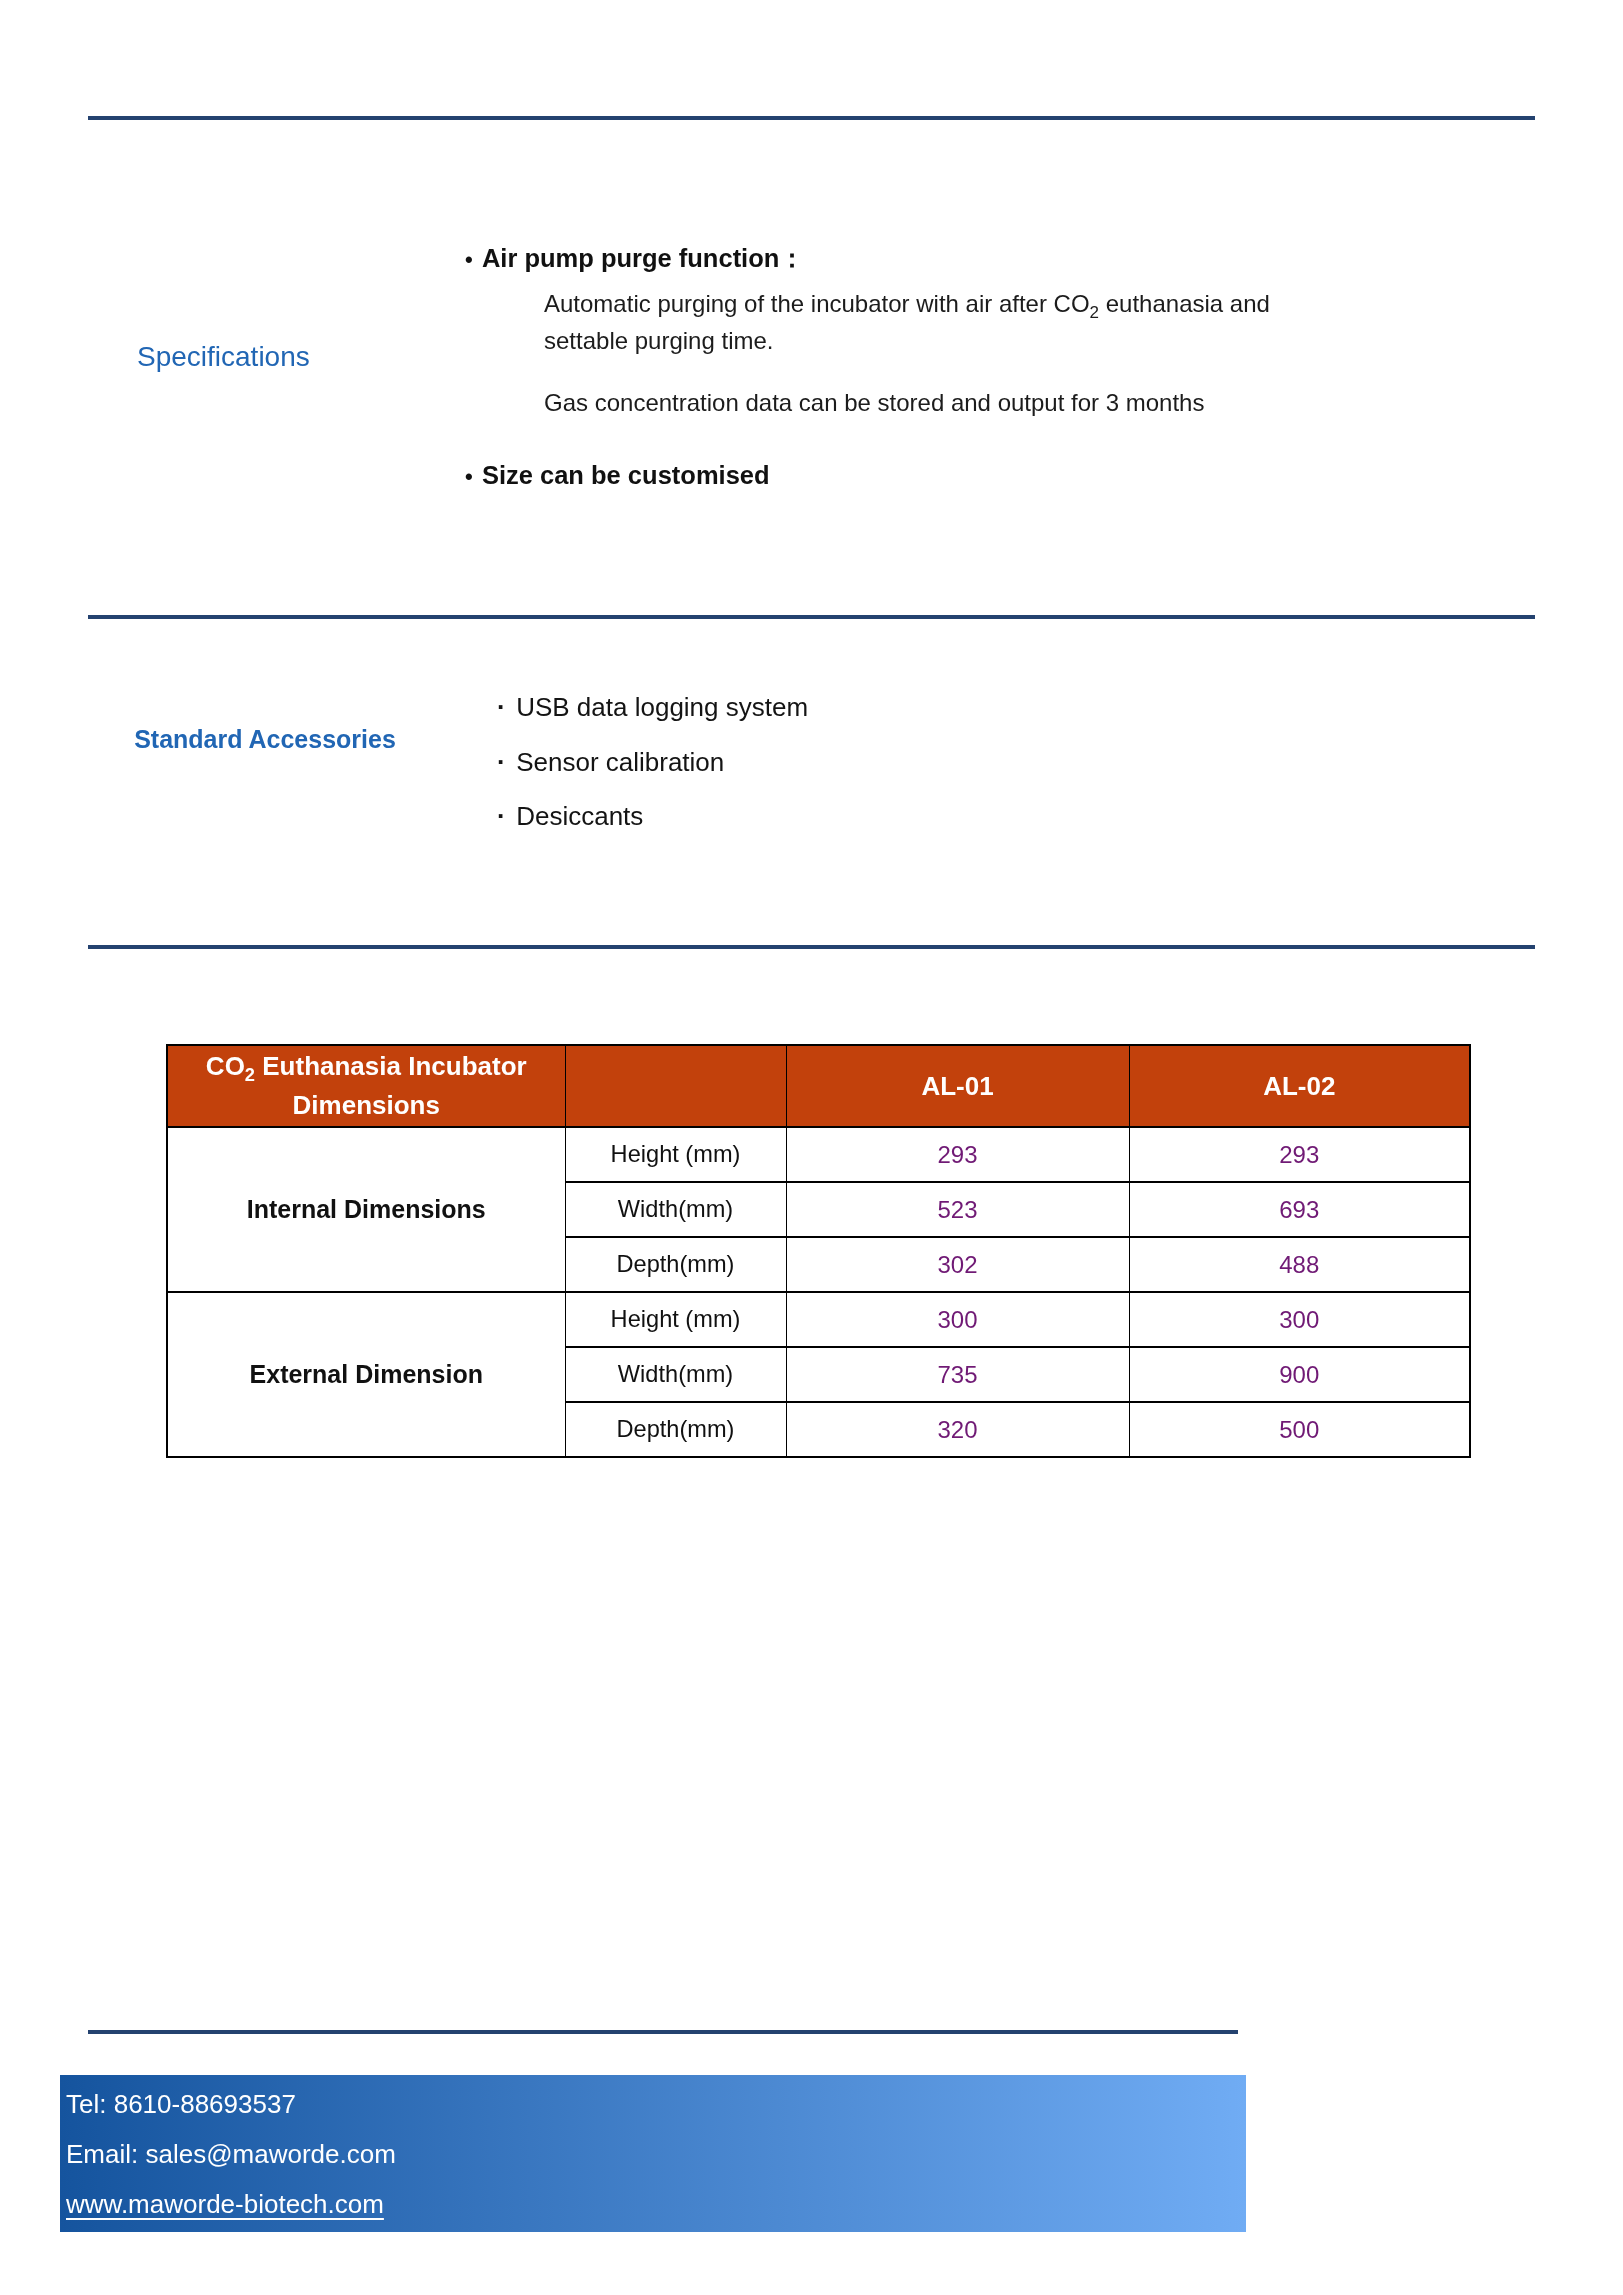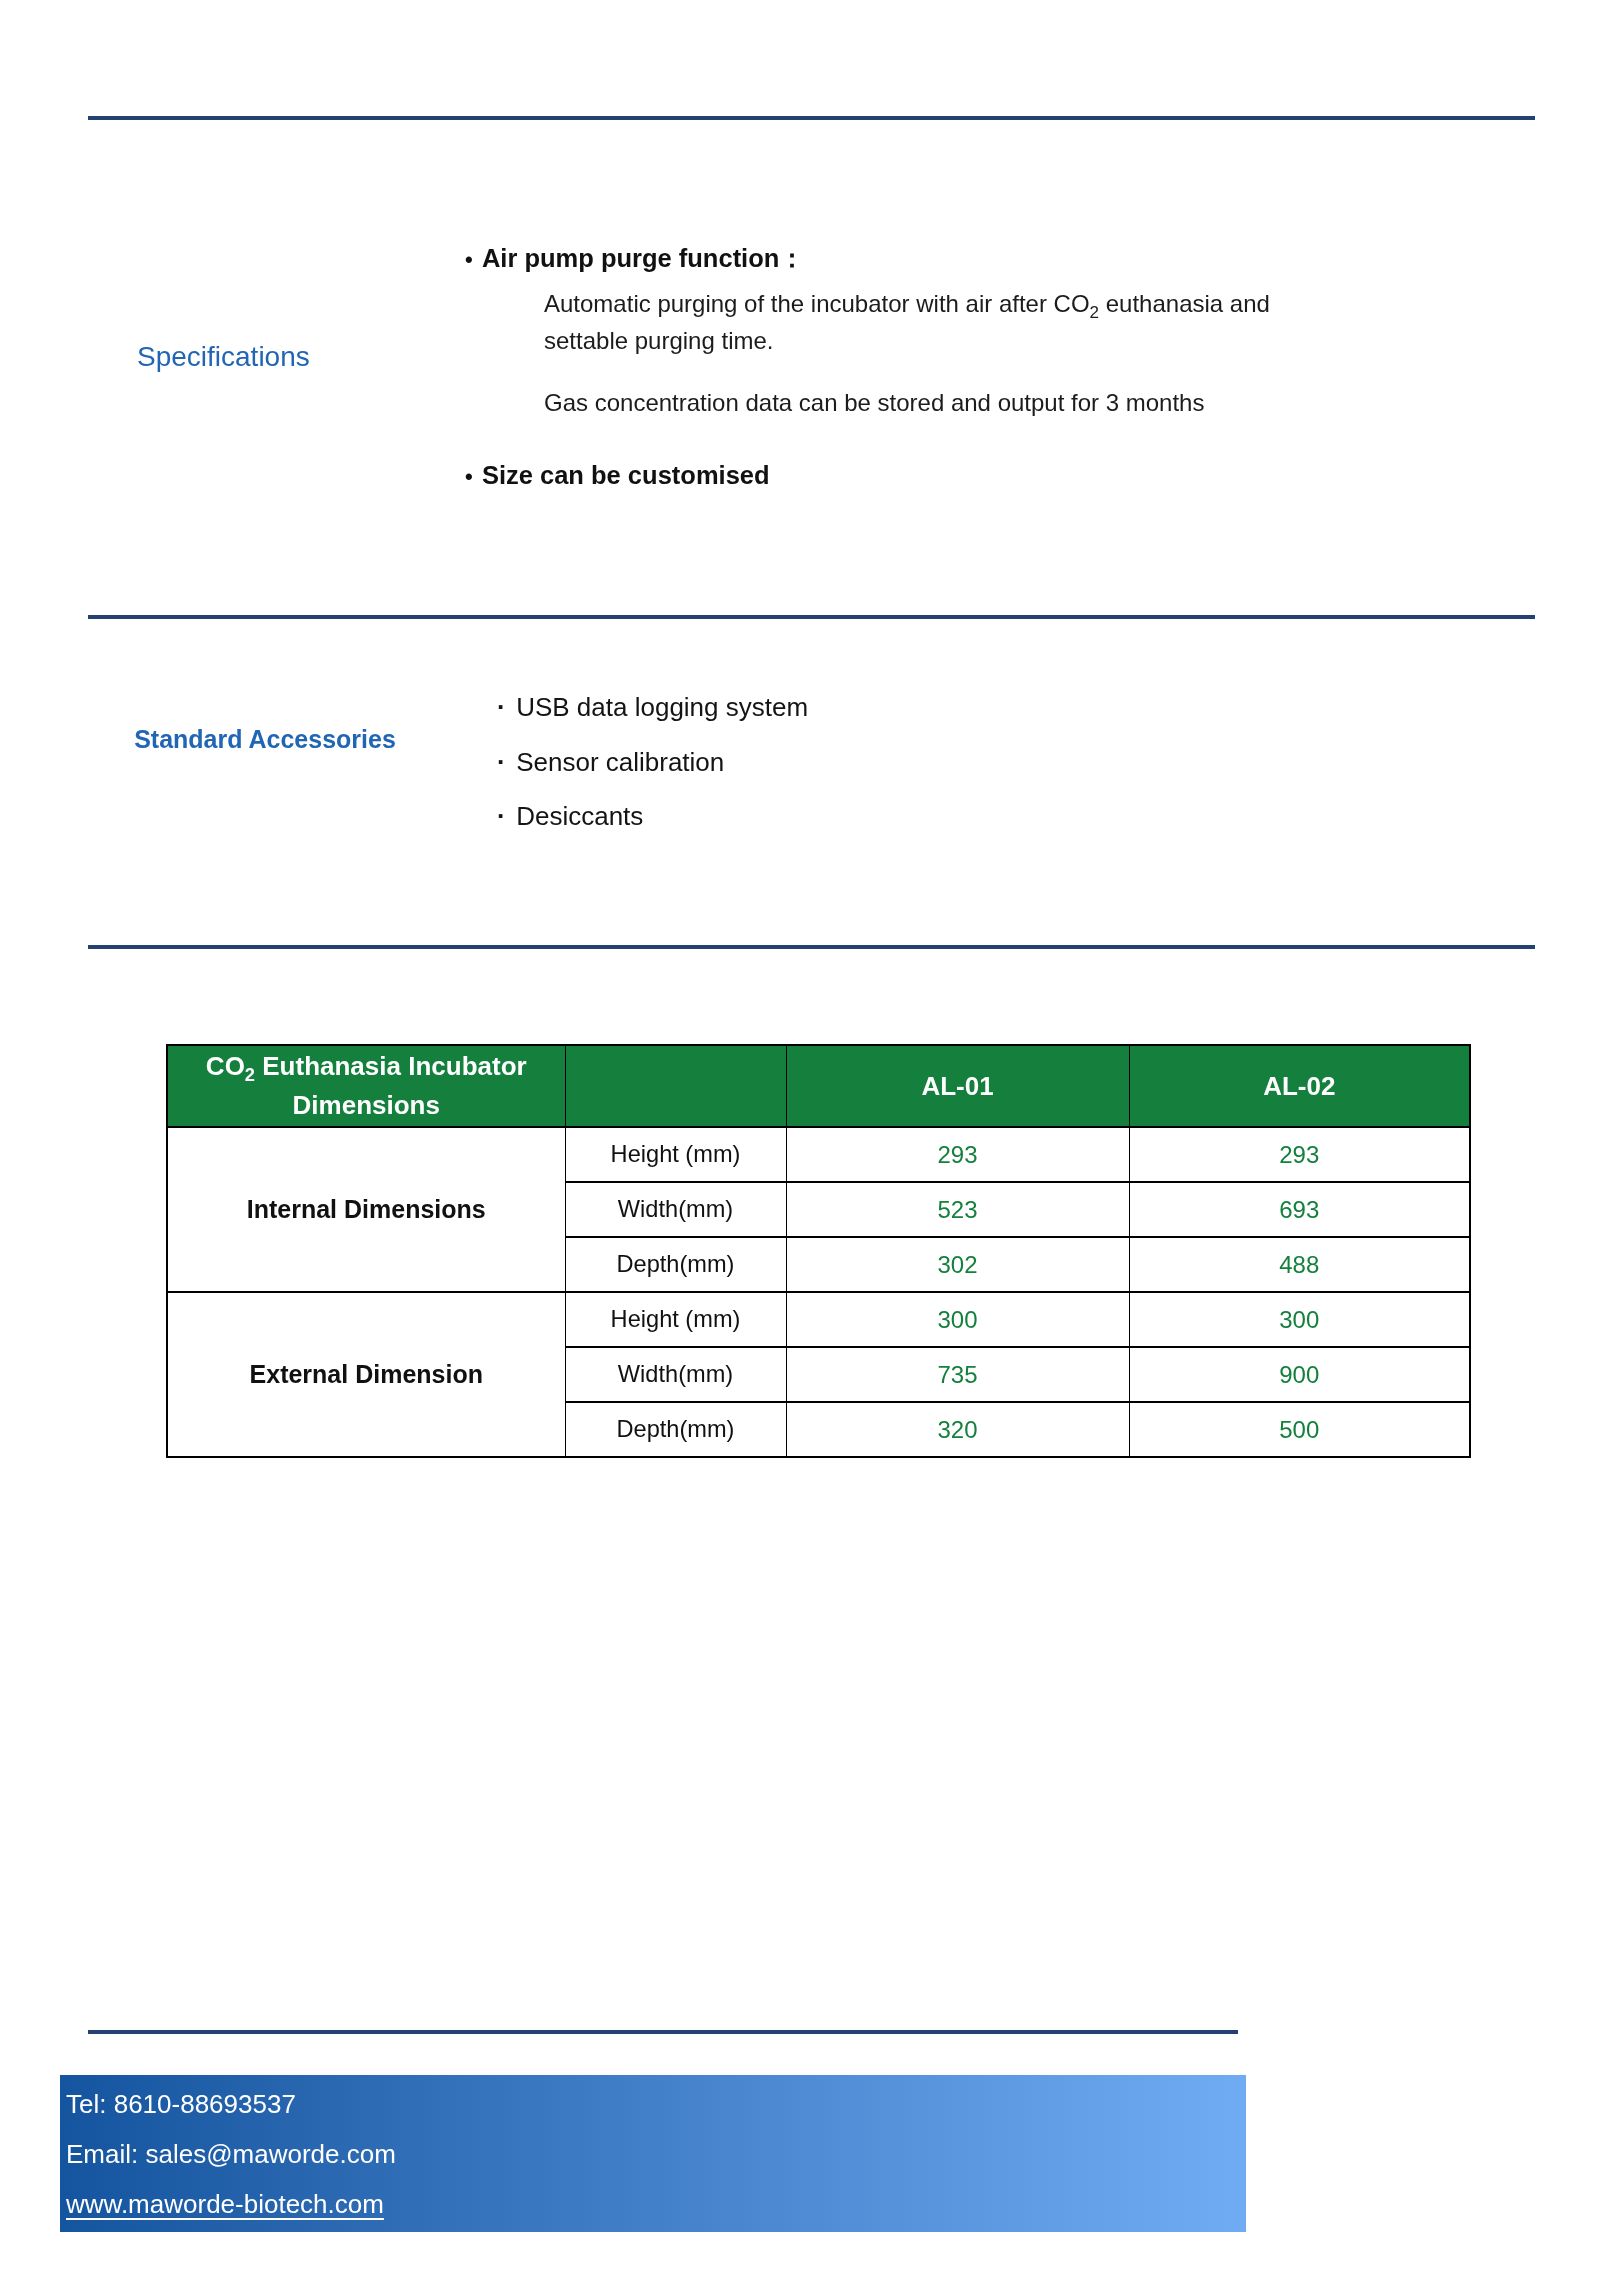--- a/index.html
+++ b/index.html
@@ -48,28 +48,28 @@
     position:absolute;left:166px;top:1044px;width:1302px;
     border-collapse:collapse;table-layout:fixed;
     font-family:"Liberation Sans","DejaVu Sans",sans-serif;
   }
   .dim-table th,.dim-table td{
     border-left:1.3px solid #000;border-right:1.3px solid #000;
     border-top:2px solid #000;border-bottom:2px solid #000;
     text-align:center;vertical-align:middle;padding:0;
   }
   .dim-table{border:2px solid #000;}
-  .thr{height:82px;background:#15803d;}
+  .thr{height:82px;background:#c2410c;}
   .thr th{color:#ffffff;font-size:26px;font-weight:700;}
   .hc1{padding:0 19.6px;line-height:1.35;}
   .hc1 sub{font-size:18.3px;}
   .dim-table tbody tr{height:55px;background:#ffffff;}
   .sec-cell{font-size:25px;font-weight:700;color:#111;background:#fff;}
   .param-cell{font-size:23.6px;color:#111;}
-  .val-cell{font-size:24px;color:#15803d;}
+  .val-cell{font-size:24px;color:#701a75;}
 
   
   .footer-bar{
     position:absolute;left:60px;top:2075px;width:1186px;height:157px;
     background:linear-gradient(to right,#15549E,#70ACF4);
     color:#ffffff;
     display:flex;flex-direction:column;justify-content:center;
     padding-left:6px;box-sizing:border-box;gap:24px;
   }
   .f-line{font-size:26px;line-height:1;}

